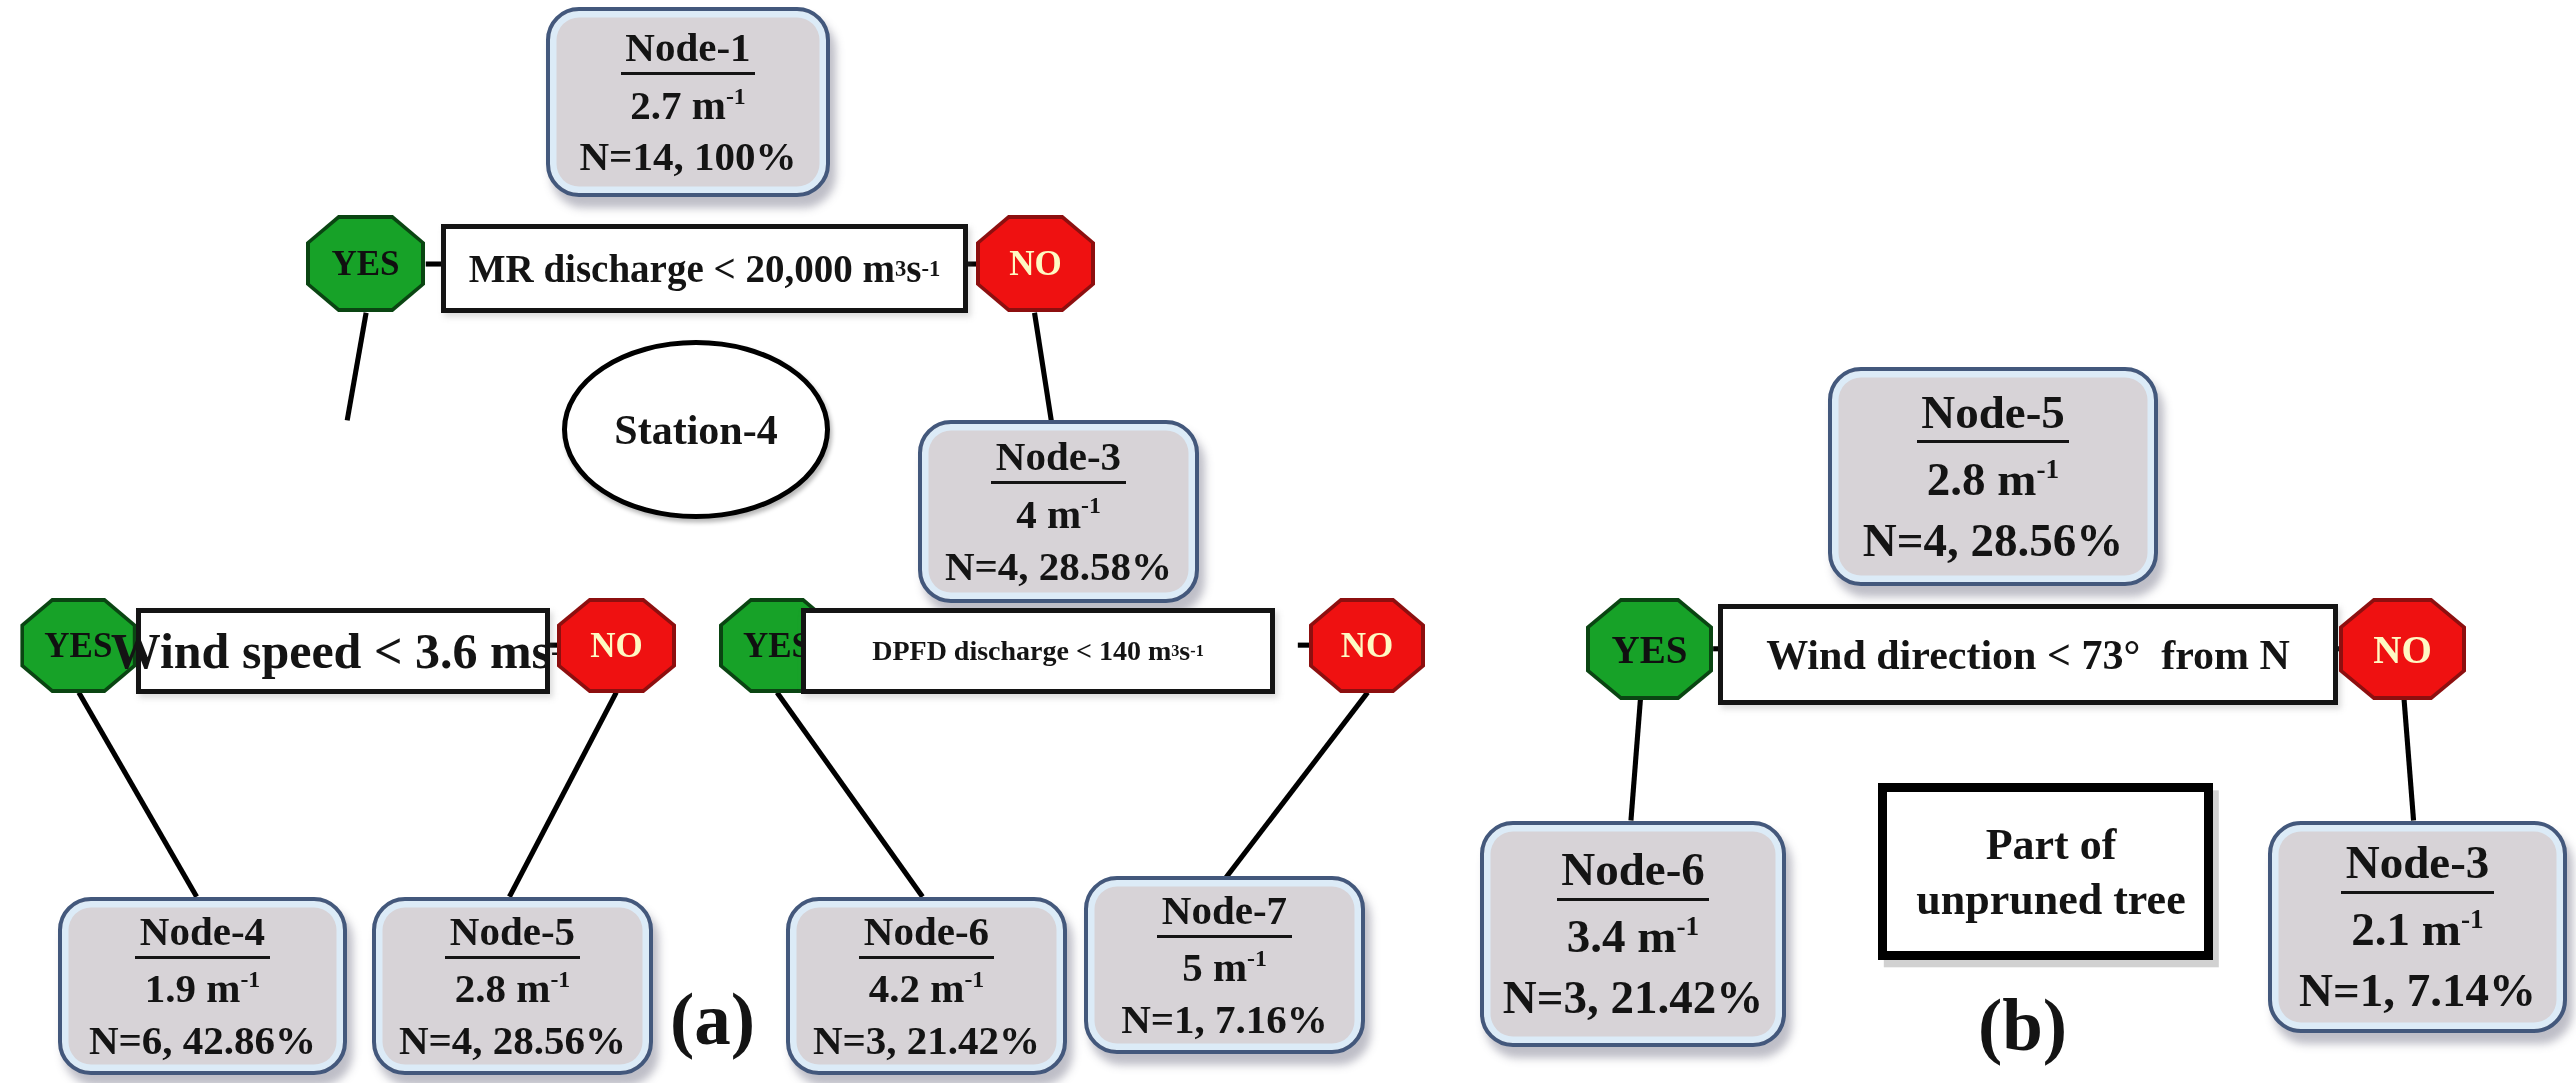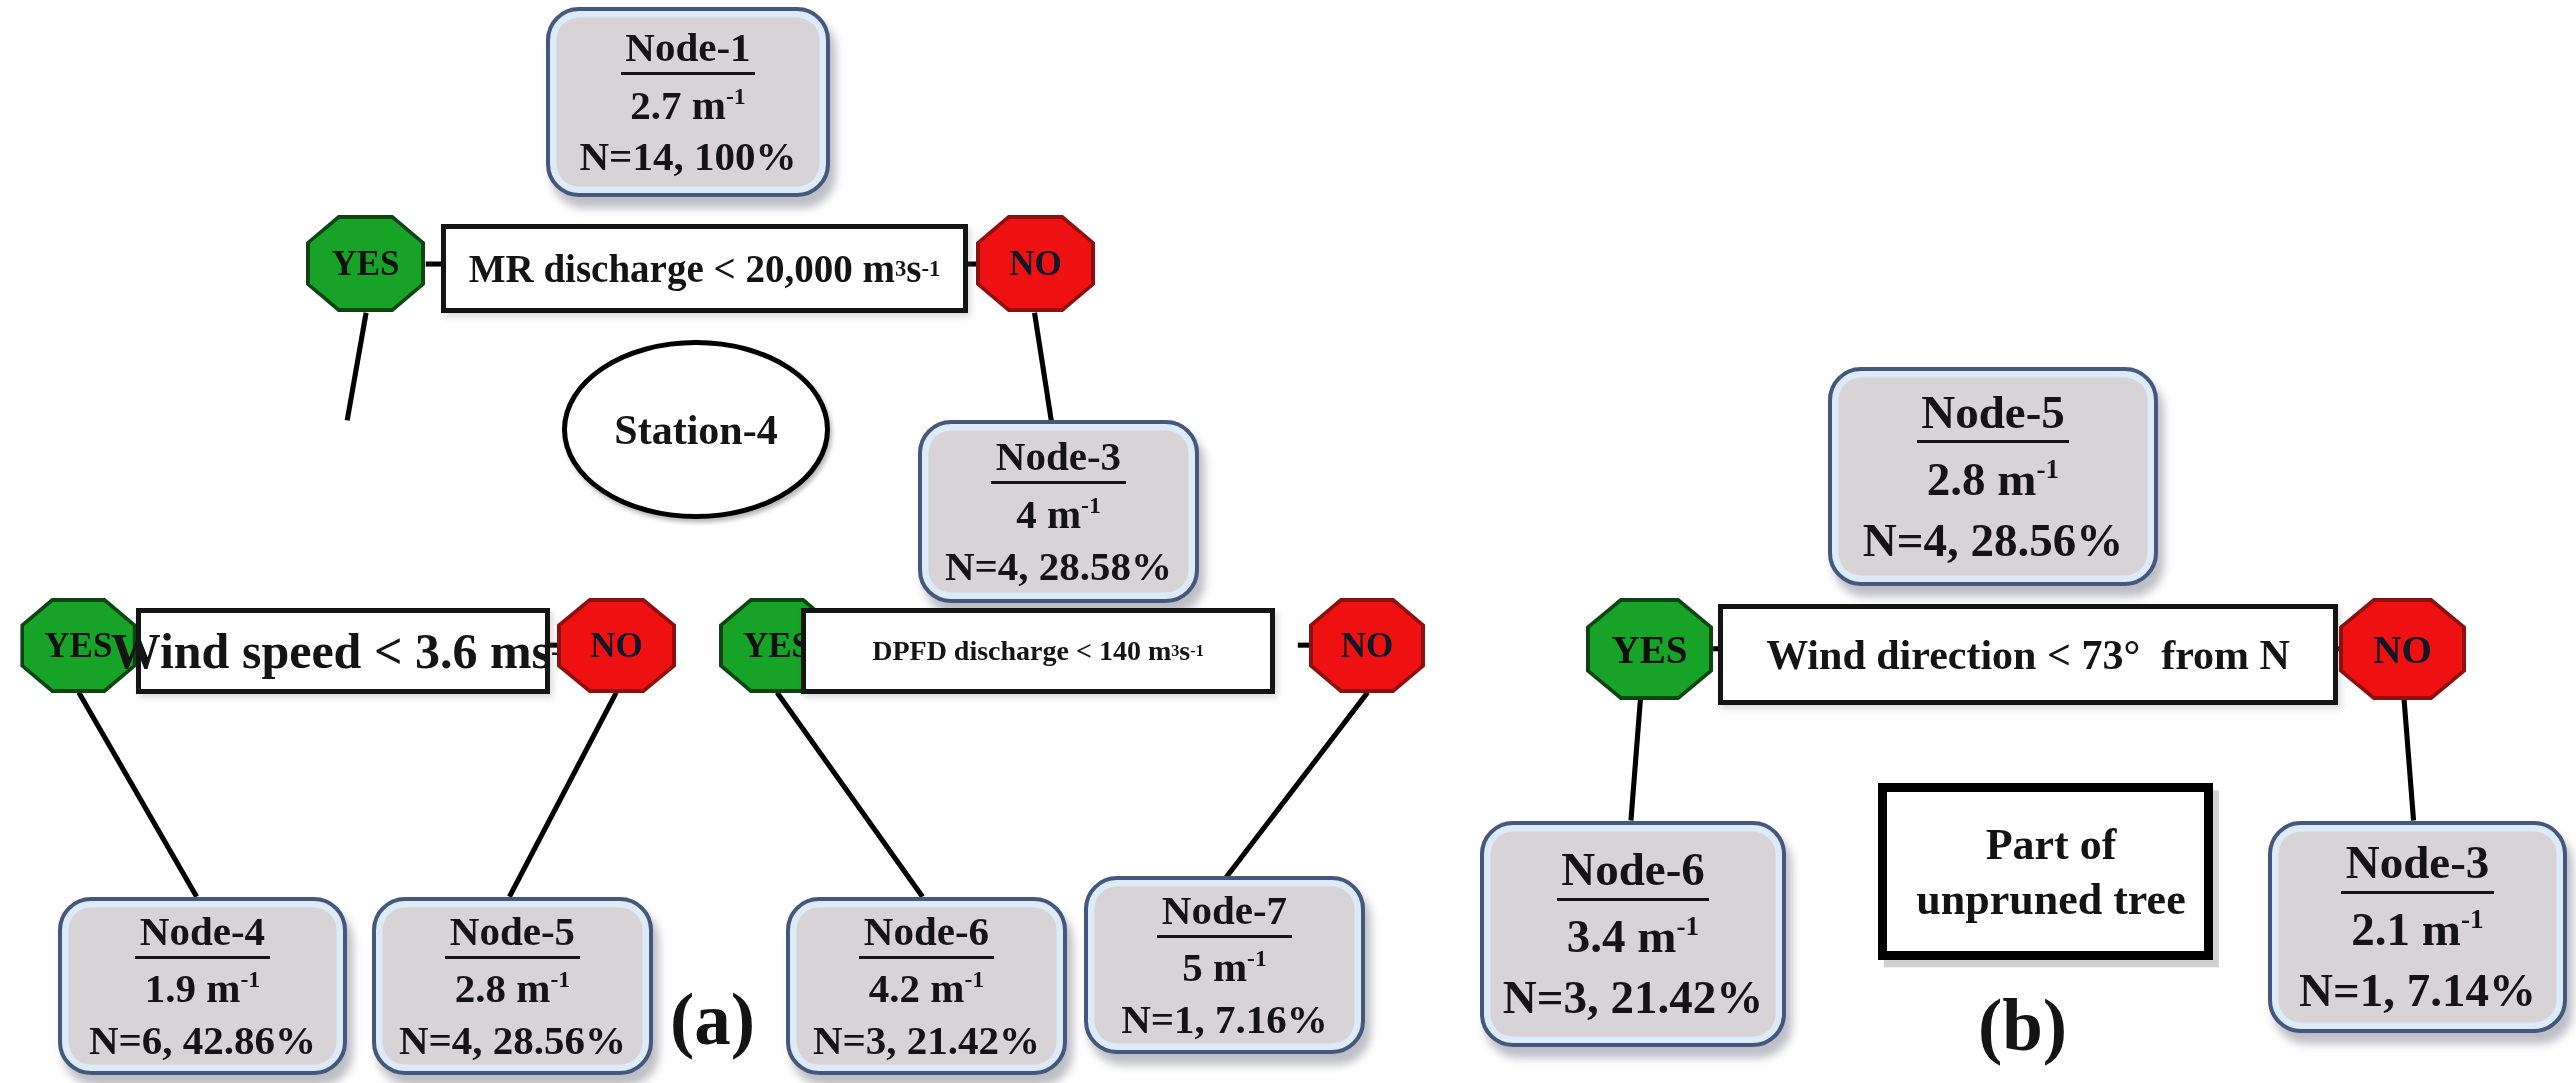--- a/index.html
+++ b/index.html
@@ -21,21 +21,21 @@
         display:flex;align-items:center;justify-content:center;
         font-weight:bold;white-space:pre;box-shadow:2.9px 4.4px 5.8px rgba(120,120,120,.25);}
 
   
   .oct{position:absolute;clip-path:polygon(27% 0,73% 0,100% 28%,100% 72%,73% 100%,27% 100%,0 72%,0 28%);}
   .oct.yes{background:#0a4512;}
   .oct.no{background:#8d0f0f;}
   .oct-i{position:absolute;inset:3.6px;clip-path:polygon(27% 0,73% 0,100% 28%,100% 72%,73% 100%,27% 100%,0 72%,0 28%);
          display:flex;align-items:center;justify-content:center;font-weight:bold;font-size:35px;color:#101010;}
   .oct.yes .oct-i{background:#17a228;}
-  .oct.no .oct-i{background:#ef1111;color:#0f172a;}
+  .oct.no .oct-i{background:#ef1111;color:#fef9c3;}
   .oct.bigoct .oct-i{font-size:39px;}
 
   
   .station{position:absolute;background:#ffffff;border:5.1px solid #000000;border-radius:50%;
            display:flex;align-items:center;justify-content:center;font-weight:bold;font-size:42px;
            box-shadow:2.2px 3.6px 4.4px rgba(0,0,0,.28);}
 
   
   .partbox{position:absolute;background:#ffffff;border:9.5px solid #000000;
            display:flex;flex-direction:column;align-items:center;justify-content:center;

